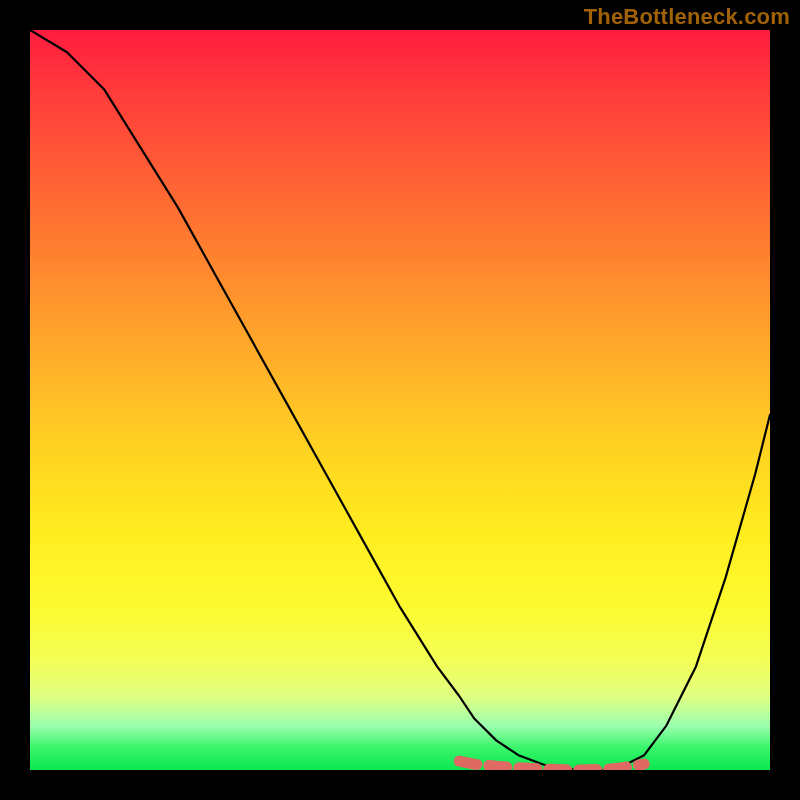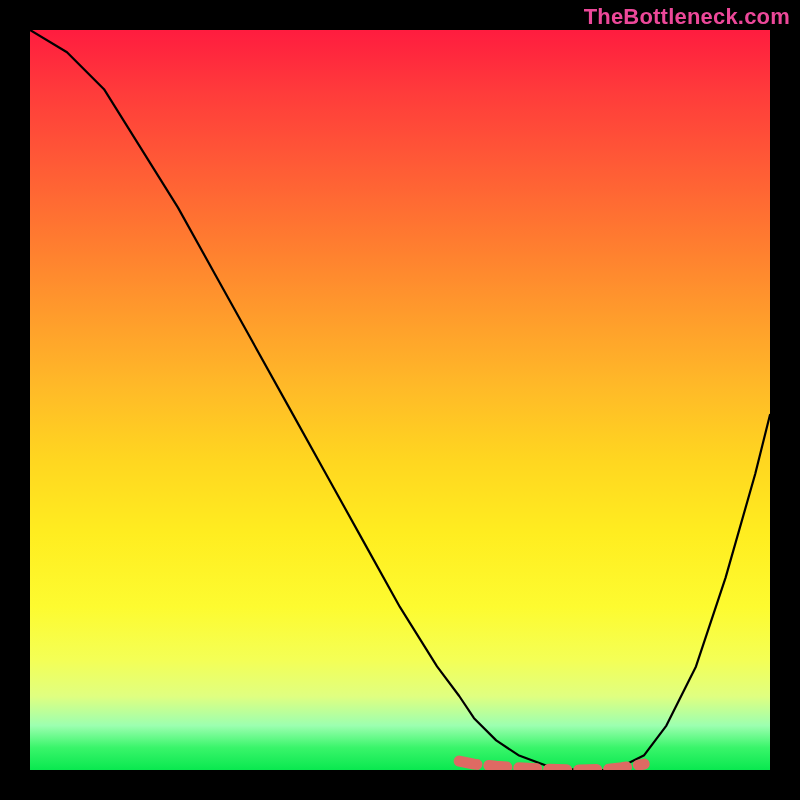--- a/index.html
+++ b/index.html
@@ -14,21 +14,21 @@
   .frame {
     position: relative;
     width: 800px;
     height: 800px;
     background: #000;
   }
   .watermark {
     position: absolute;
     top: 4px;
     right: 10px;
-    color: #ec4899;
+    color: #a16207;
     font-size: 22px;
     font-weight: 600;
     letter-spacing: 0.2px;
     z-index: 20;
   }
   .plot-area {
     position: absolute;
     left: 30px;
     top: 30px;
     width: 740px;

